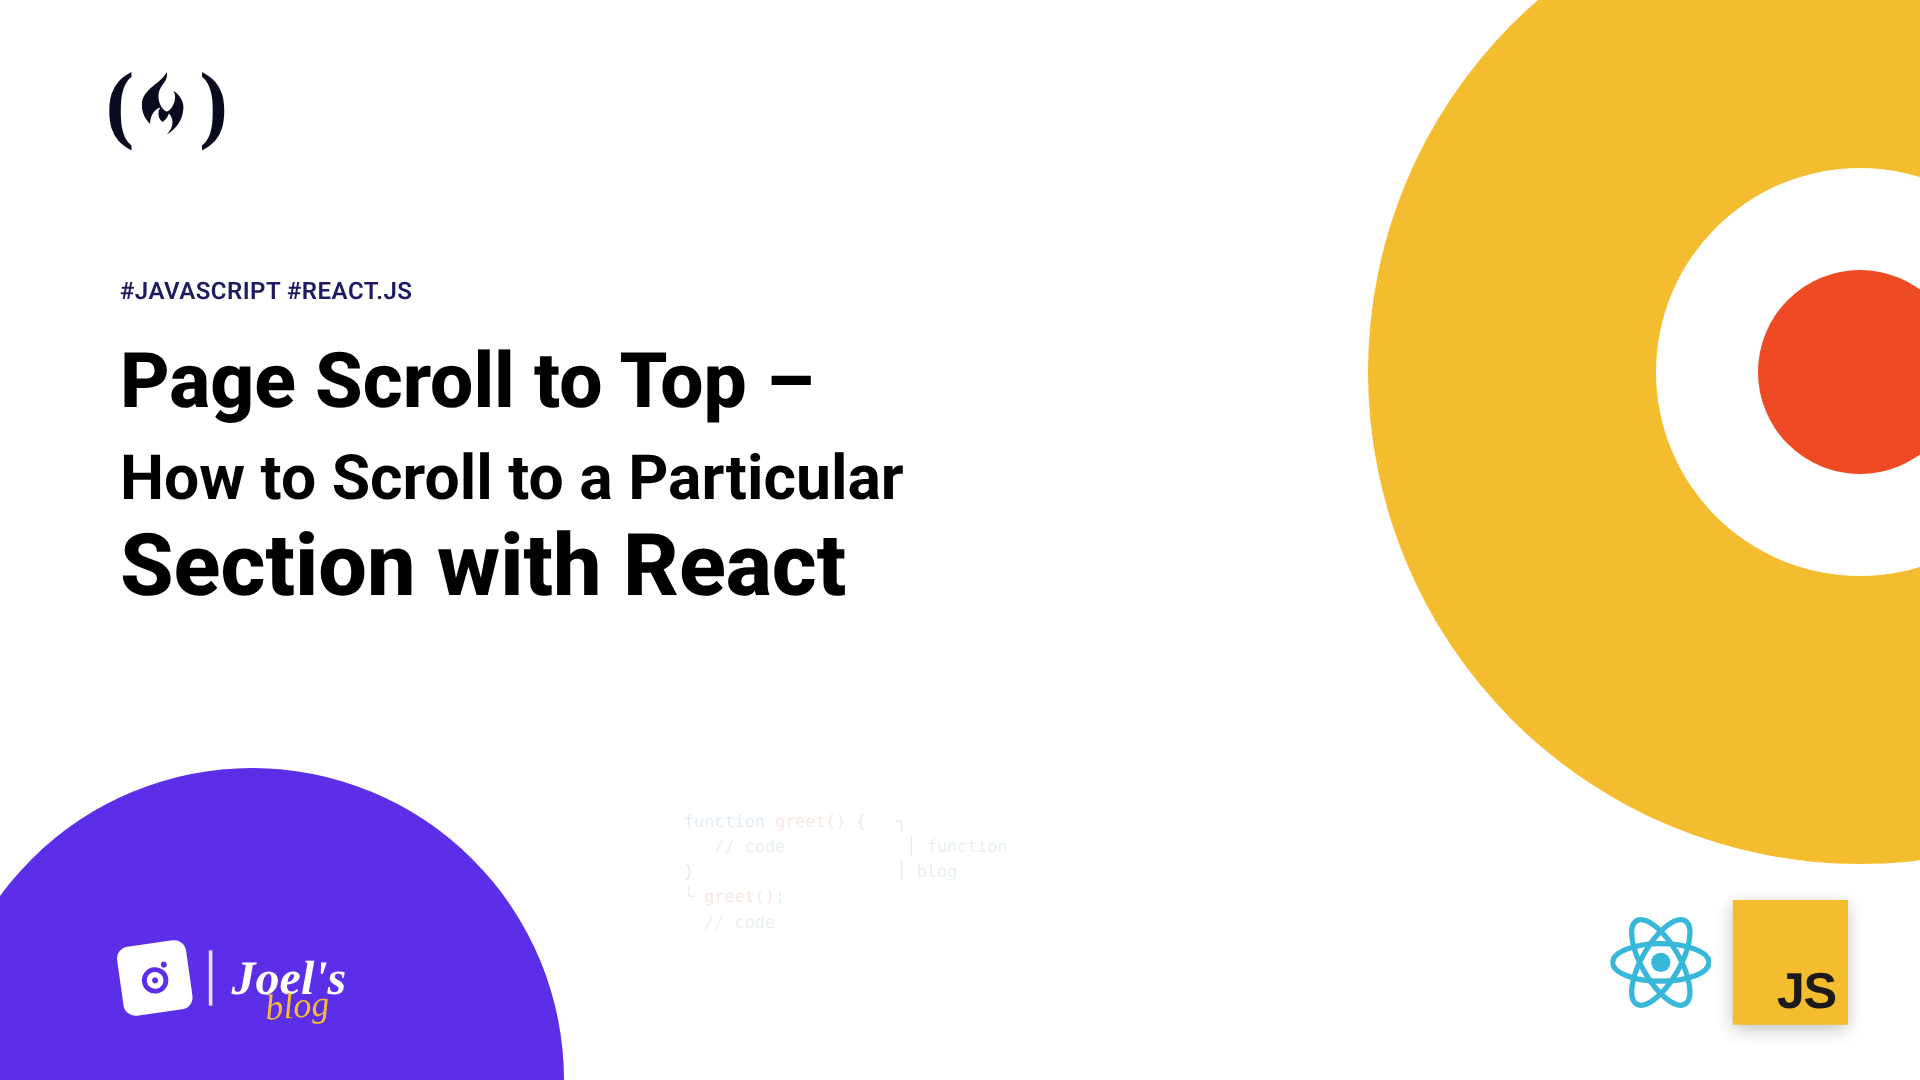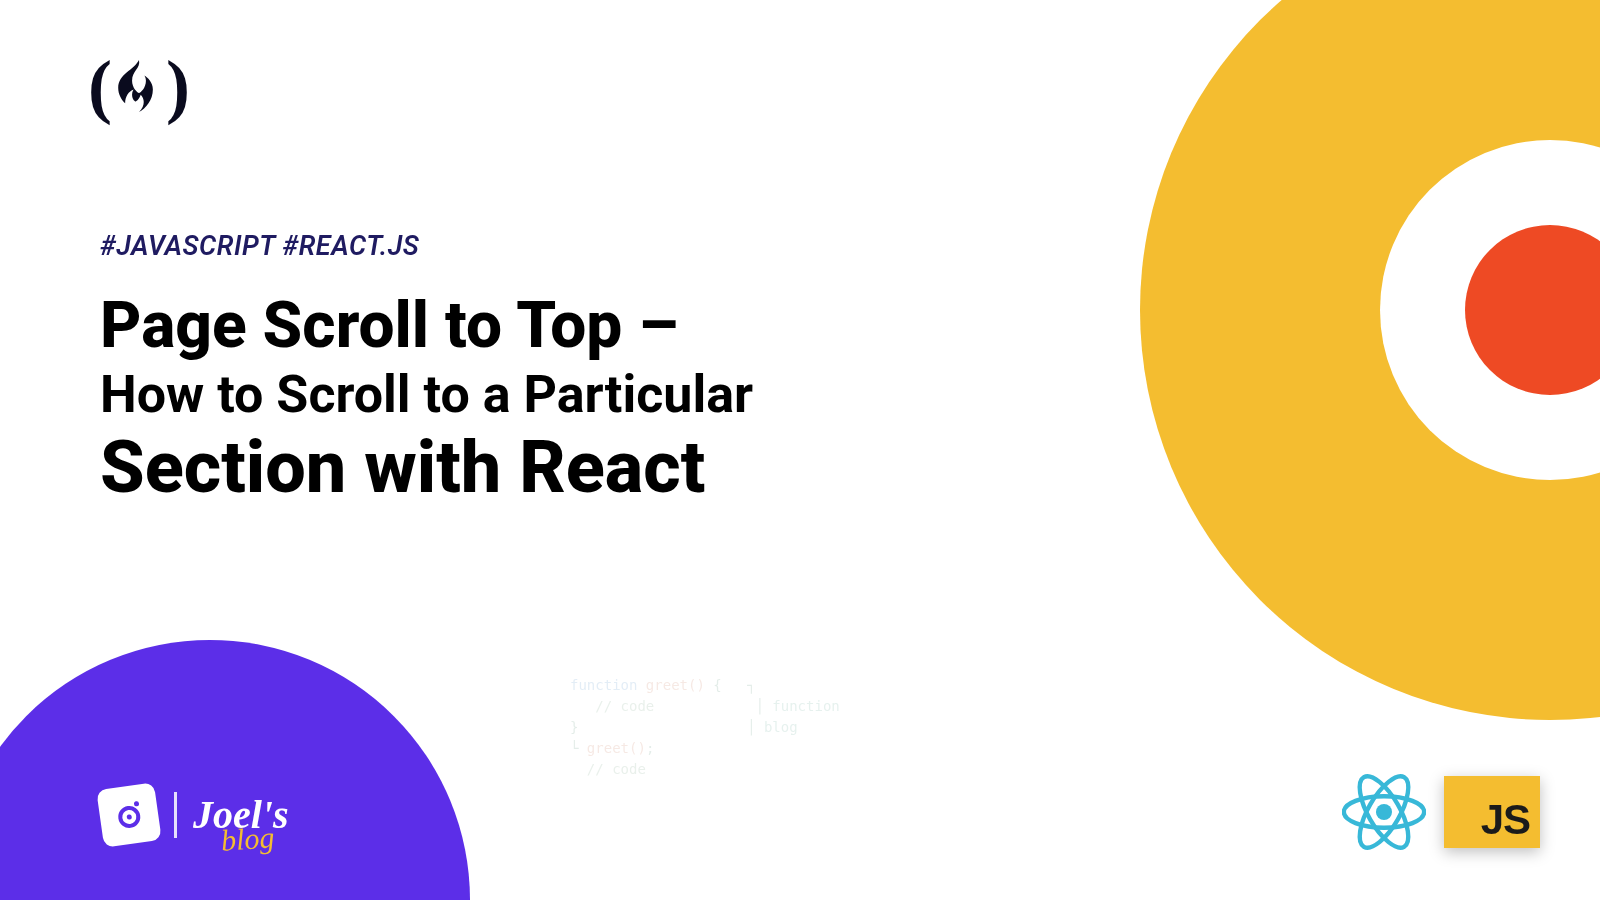--- a/index.html
+++ b/index.html
@@ -33,38 +33,37 @@
   }
 
   
   .content {
     position: absolute;
     top: 230px;
     left: 100px;
     right: 640px;
   }
   .tags {
-    font-size: 27px;
+    font-size: 20px;
     font-weight: 600;
     letter-spacing: 0.02em;
     color: #1f1b61;
     margin-bottom: 28px;
-    font-style: italic;
   }
   .headline {
     font-size: 64px;
     font-weight: 800;
     line-height: 1.12;
     color: #000000;
   }
   .headline .line2 {
     display: block;
     font-size: 52px;
     font-weight: 700;
-    margin-top: 4px;
+    margin-top: 16px;
   }
   .headline .line3 {
     display: block;
     font-size: 72px;
     font-weight: 800;
     margin-top: 4px;
   }
 
   
   .donut {
@@ -176,21 +175,21 @@
   .badge-react {
     width: 84px;
     height: 84px;
     display: flex;
     align-items: center;
     justify-content: center;
     color: #38b8d8;
   }
   .badge-js {
     width: 96px;
-    height: 72px;
+    height: 104px;
     background: #f4bd30;
     position: relative;
     box-shadow: 0 4px 14px rgba(0,0,0,0.25);
   }
   .badge-js span {
     position: absolute;
     right: 10px;
     bottom: 4px;
     font-family: "Arial Black", Arial, sans-serif;
     font-weight: 900;

